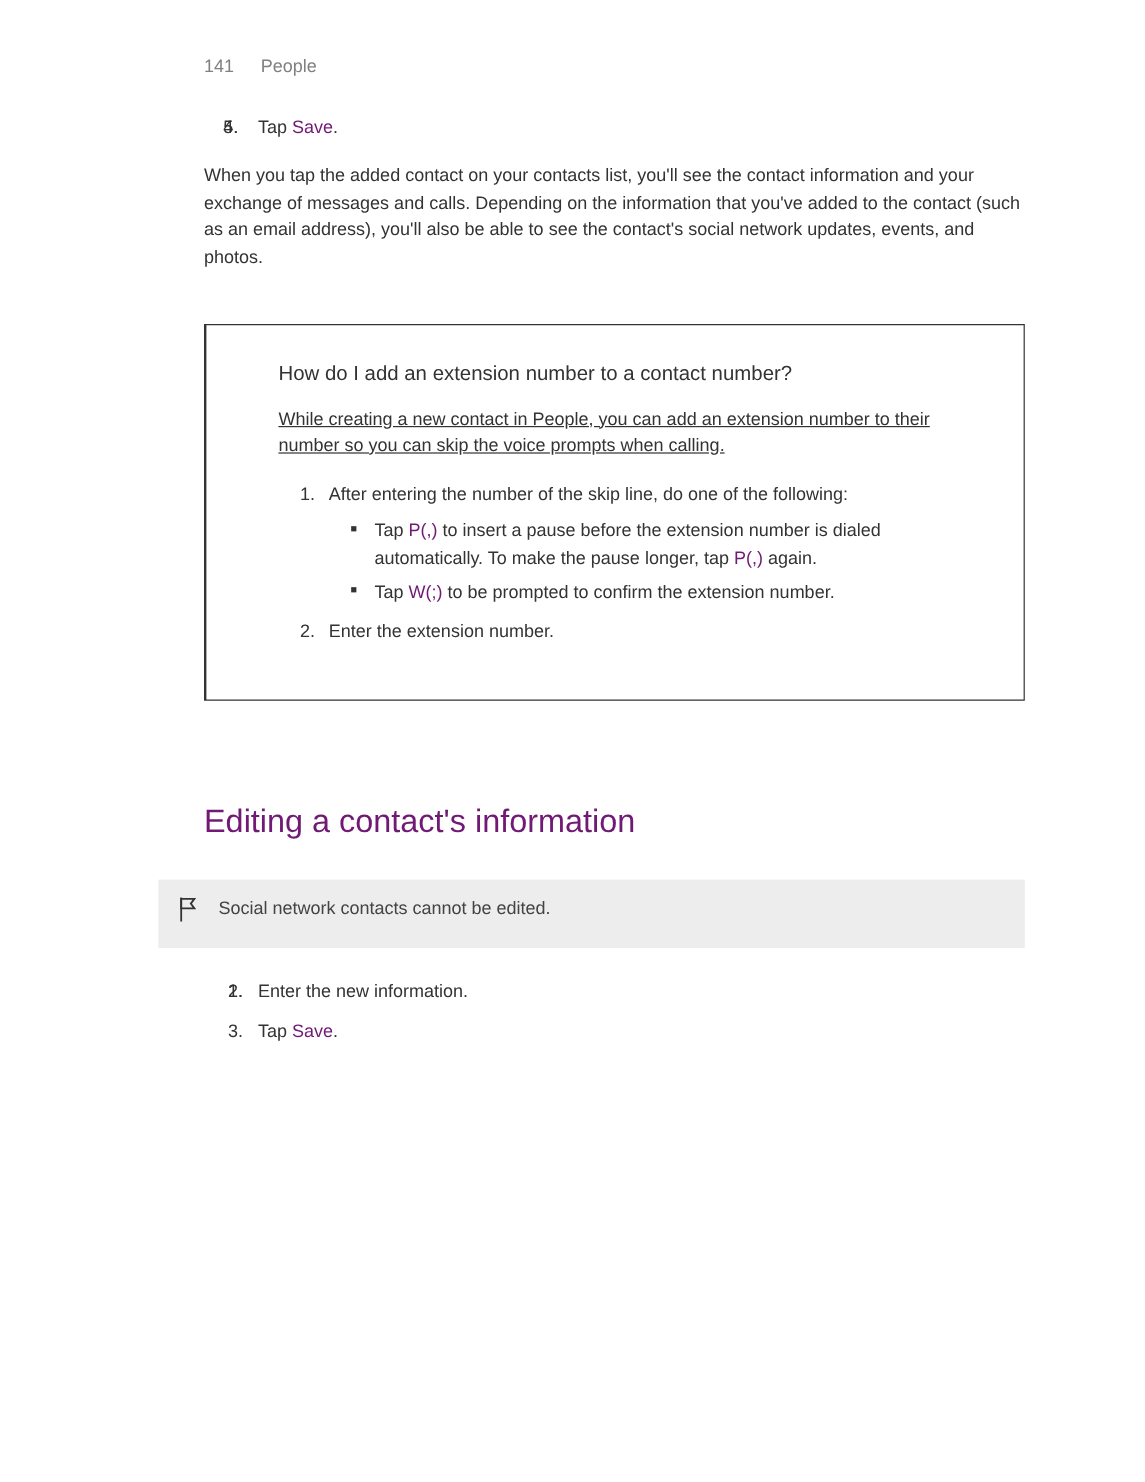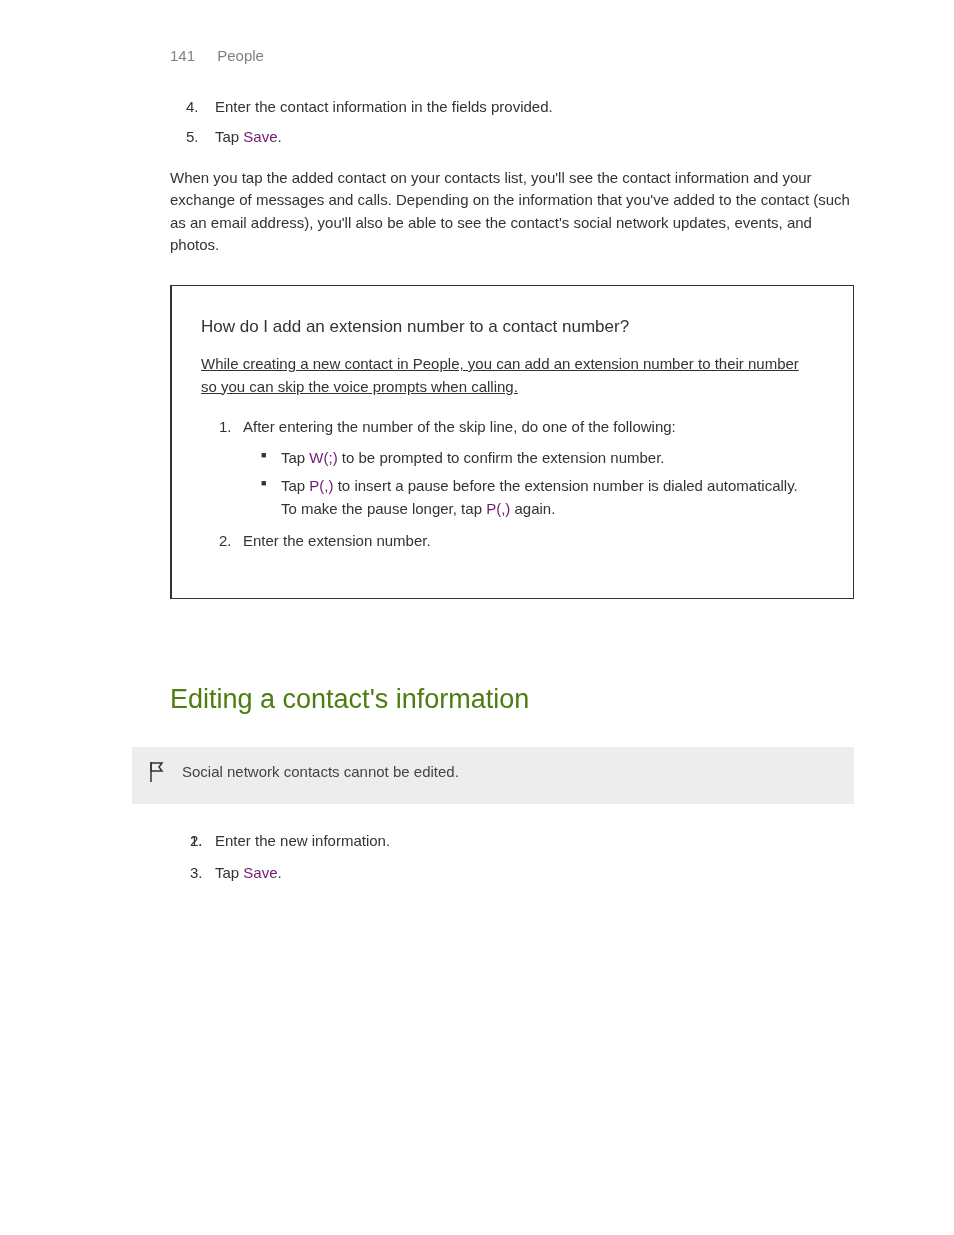--- a/index.html
+++ b/index.html
@@ -47,22 +47,22 @@
       margin-bottom: 20px;
       margin-left: 0;
     }
     .save-bold {
       font-weight: 500;
       color: #701a75;
     }
     .callout-box {
       border: 1px solid #333333;
       border-left: 2px solid #333333;
-      padding: 28px 38px 35px 29px;
-      margin-top: 28px;
+      padding: 28px 38px 35px 60px;
+      margin-top: 44px;
       margin-left: 0;
     }
     .callout-title {
       font-size: 17px;
       font-weight: 400;
       color: #333;
       margin-bottom: 14px;
     }
     .callout-para {
       margin-bottom: 18px;
@@ -95,21 +95,21 @@
     ul.bullet-list li::before {
       content: "■";
       position: absolute;
       left: 18px;
       top: 2px;
       font-size: 9px;
       color: #333;
     }
     .section-heading {
       font-size: 27px;
-      color: #4d7c0f;
+      color: #701a75;
       font-weight: 400;
       margin-top: 80px;
       margin-bottom: 28px;
       margin-left: 0;
     }
     .note-bar {
       background: #ededed;
       margin-left: -38px;
       margin-right: 0;
       padding: 14px 16px 14px 0;
@@ -151,43 +151,42 @@
 <div class="header">
   <span class="header-page">141</span>
   <span>People</span>
 </div>
 
 <div class="content">
 
   <ol class="main-list">
     <li>
       <span class="num">4.</span>
-      <span>Enter the contact information in the fields provided.</span>
     </li>
     <li>
       <span class="num">5.</span>
       <span><span>Tap </span><span class="save-bold">Save</span><span>.</span></span>
     </li>
   </ol>
 
   <p class="paragraph">When you tap the added contact on your contacts list, you'll see the contact information and your exchange of messages and calls. Depending on the information that you've added to the contact (such as an email address), you'll also be able to see the contact's social network updates, events, and photos.</p>
 
   <div class="callout-box">
     <h3 class="callout-title">How do I add an extension number to a contact number?</h3>
     <p class="callout-para">While creating a new contact in People, you can add an extension number to their number so you can skip the voice prompts when calling.</p>
     <ol class="inner-list">
       <li>
         <span class="num">1.</span>
         <span>After entering the number of the skip line, do one of the following:</span>
         <ul class="bullet-list">
           <li>
-            <span><span>Tap </span><span class="save-bold">W(;)</span><span> to be prompted to confirm the extension number.</span></span>
+            <span><span>Tap </span><span class="save-bold">P(,)</span><span> to insert a pause before the extension number is dialed automatically. To make the pause longer, tap </span><span class="save-bold">P(,)</span><span> again.</span></span>
           </li>
           <li>
-            <span><span>Tap </span><span class="save-bold">P(,)</span><span> to insert a pause before the extension number is dialed automatically. To make the pause longer, tap </span><span class="save-bold">P(,)</span><span> again.</span></span>
+            <span><span>Tap </span><span class="save-bold">W(;)</span><span> to be prompted to confirm the extension number.</span></span>
           </li>
         </ul>
       </li>
       <li>
         <span class="num">2.</span>
         <span>Enter the extension number.</span>
       </li>
     </ol>
   </div>
 

